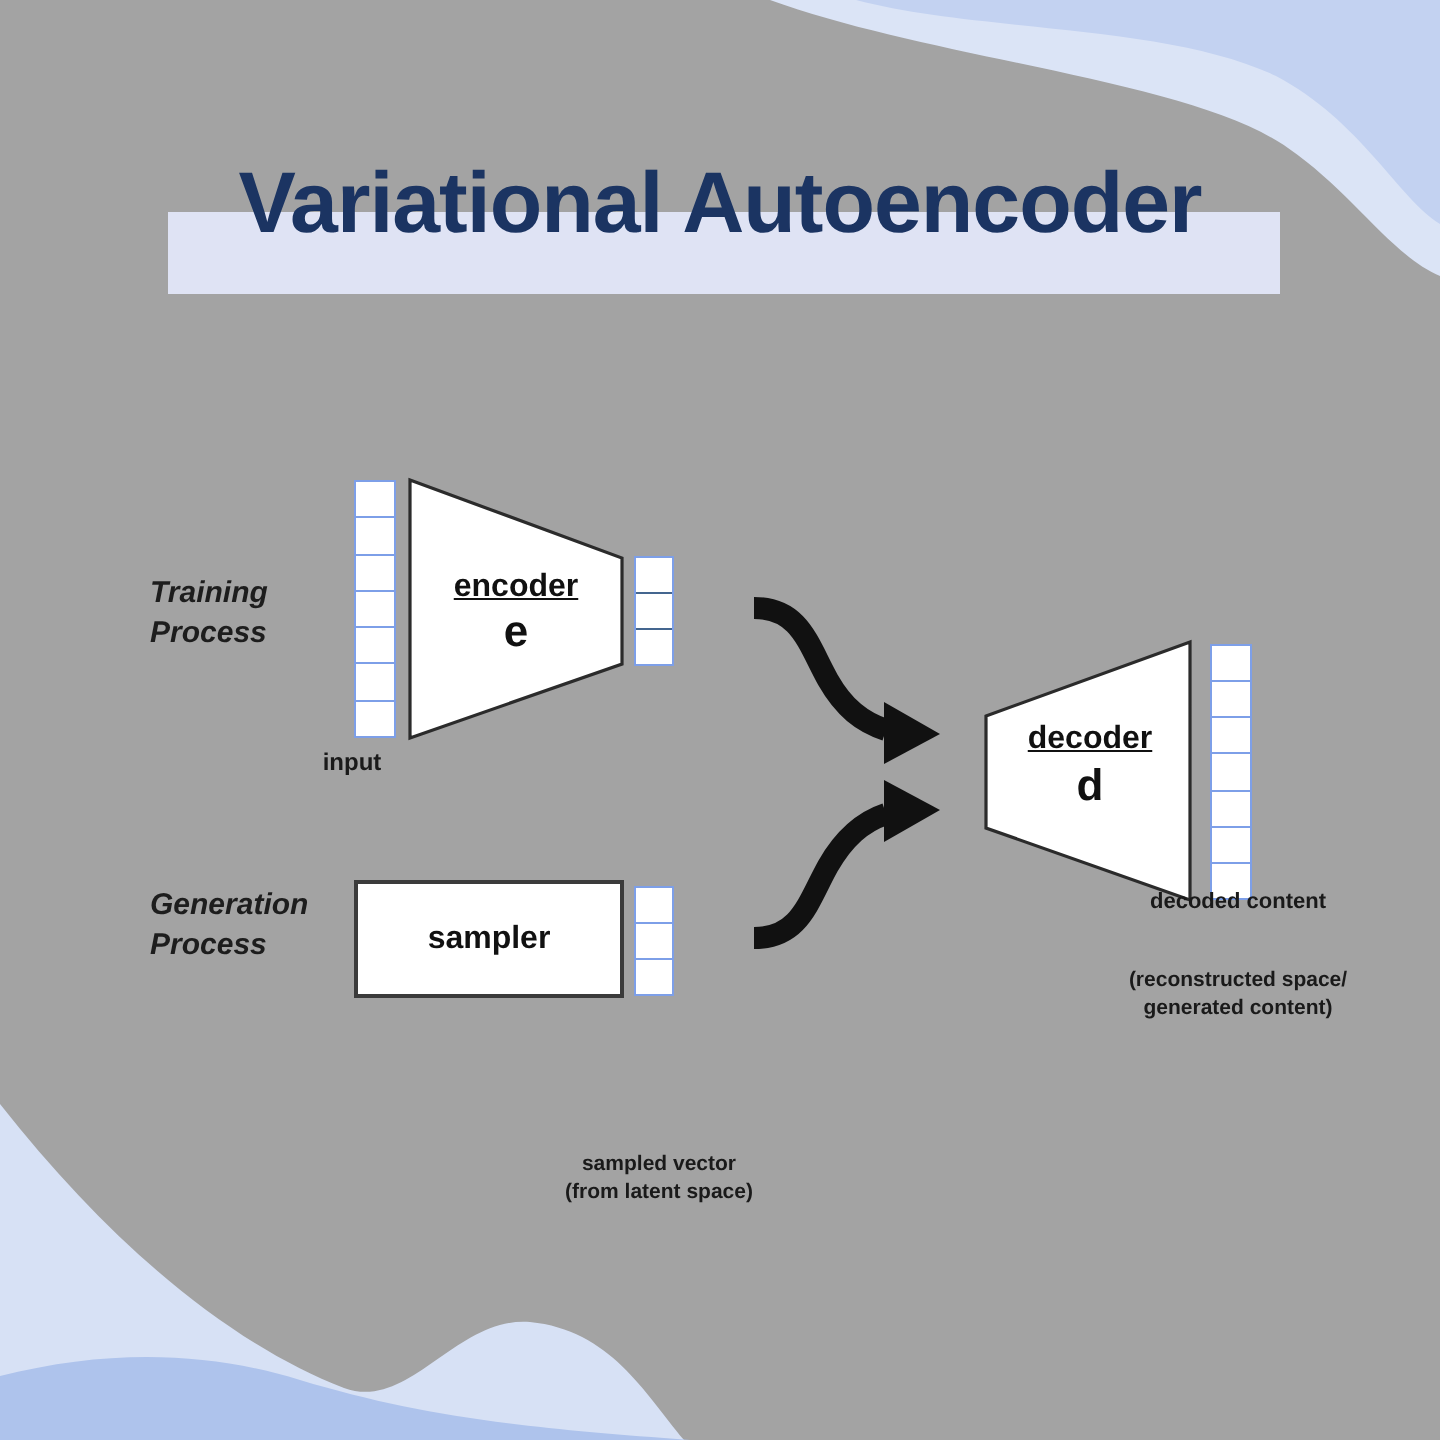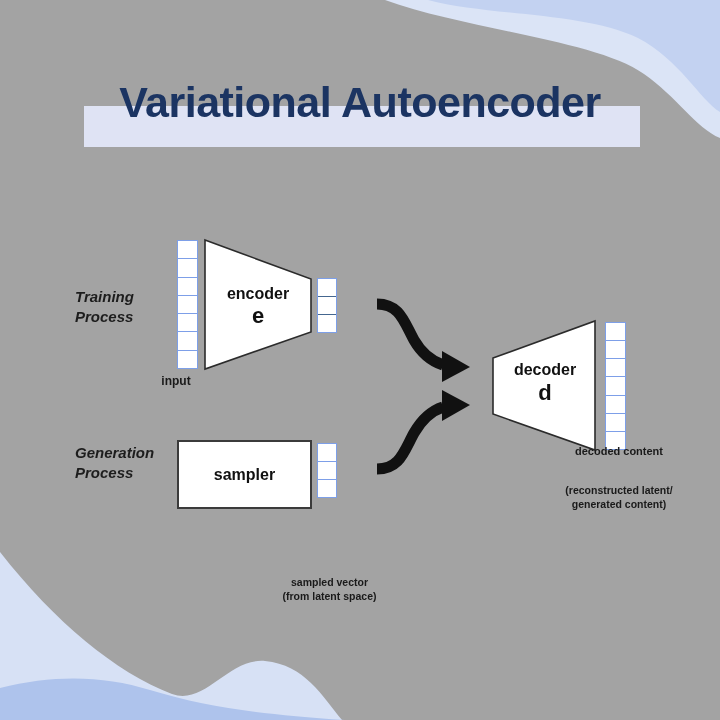--- a/index.html
+++ b/index.html
@@ -36,33 +36,33 @@
   .vec .cell{flex:1;border-bottom:1.4px solid var(--c-vectorBlue,#7d9fe8);}
   .vec .cell:last-child{border-bottom:none;}
   .vec.dark-dividers .cell{border-bottom-color:var(--c-vectorDark,#44668f);}
   .vec-input{left:177px;top:240px;width:21px;height:129px;}
   .vec-encoded{left:317px;top:278px;width:20px;height:55px;}
   .vec-sampled{left:317px;top:443px;width:20px;height:55px;}
   .vec-decoded{left:605px;top:322px;width:21px;height:128px;}
 
   
   .block-name{
-    position:absolute;text-align:center;font-size:16px;font-weight:600;color:#111;
+    position:absolute;text-align:center;font-size:16px;font-weight:600;color:#111;text-decoration:underline;
   }
   .block-symbol{
     position:absolute;text-align:center;font-size:22px;font-weight:bold;color:#111;
   }
   .encoder-name{left:213px;top:285px;width:90px;}
   .encoder-symbol{left:213px;top:303px;width:90px;}
   .decoder-name{left:500px;top:361px;width:90px;}
   .decoder-symbol{left:500px;top:380px;width:90px;}
 
   
   .sampler-box{
-    position:absolute;left:177px;top:440px;width:135px;height:69px;
+    position:absolute;left:177px;top:440px;width:135px;height:59px;
     border:2px solid #3b3b3b;background:#fff;box-sizing:border-box;
     display:flex;align-items:center;justify-content:center;
     font-size:16px;font-weight:600;color:#111;
   }
 
   
   .caption{
     position:absolute;text-align:center;font-size:10.5px;font-weight:600;
     line-height:1.32;color:#1a1a1a;
   }
@@ -148,17 +148,17 @@
   <div class="caption cap-input">input</div>
 
 
   <div class="caption cap-sampled">
     <div>sampled vector</div>
     <div>(from latent space)</div>
   </div>
 
   <div class="caption cap-decoded-1">decoded content</div>
   <div class="caption cap-decoded-2">
-    <div>(reconstructed latent/</div>
+    <div>(reconstructed space/</div>
     <div>generated content)</div>
   </div>
 
 </div>
 
 </body></html>

